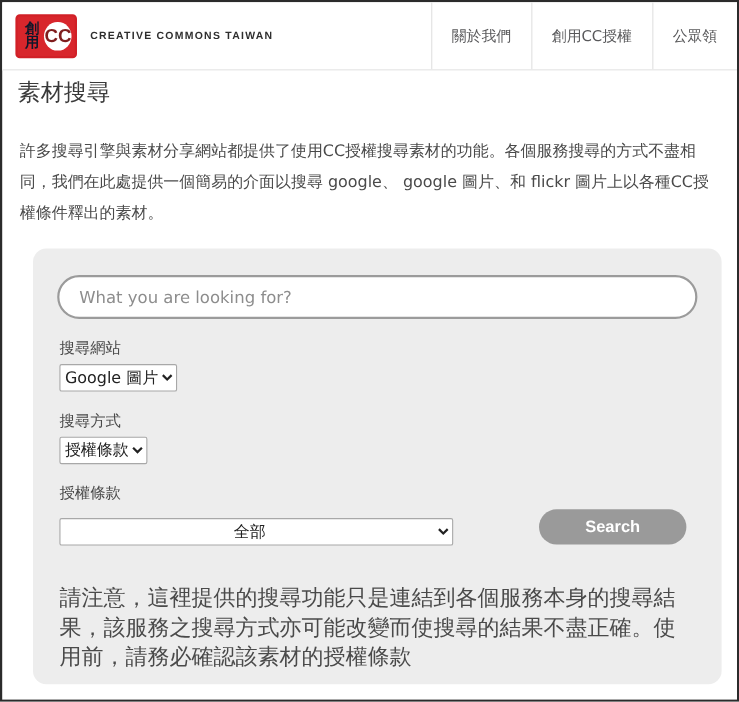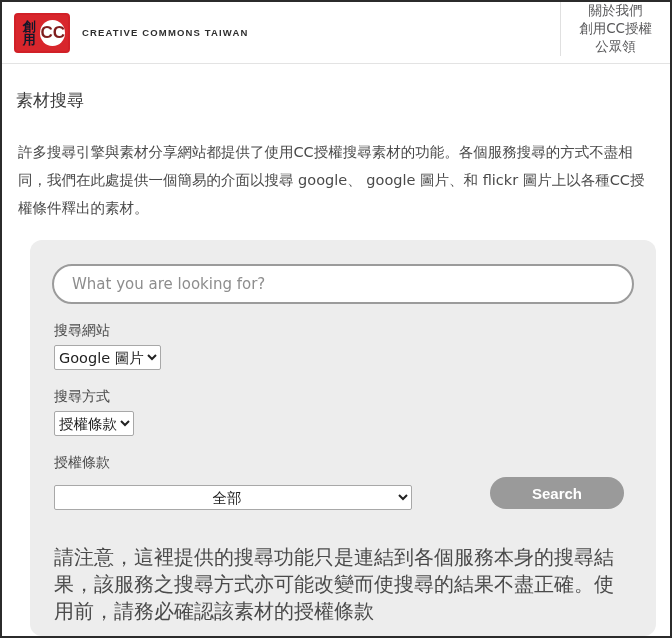--- a/index.html
+++ b/index.html
@@ -94,39 +94,38 @@
     color: #2e2e2e;
     letter-spacing: 1.15px;
     line-height: 12px;
     margin-top: 1px;
     font-family: "Liberation Sans", sans-serif;
   }
   .main-nav {
     margin-left: auto;
     display: flex;
     align-items: stretch;
-    flex-direction: column;
   }
   .nav-item {
     display: flex;
     align-items: center;
     justify-content: center;
     padding: 0 18px;
     font-size: 13.5px;
     color: #58585a;
     border-left: 1px solid #e0e0e0;
     white-space: nowrap;
     cursor: pointer;
     font-family: "DejaVu Sans", sans-serif;
   }
   
   .page-title {
-    font-size: 17px;
+    font-size: 21px;
     color: #3a3a3a;
-    margin: 25px 0 0 14px;
+    margin: 6px 0 0 14px;
     font-family: "DejaVu Sans", sans-serif;
   }
   
   .intro {
     margin: 26px 20px 0 16px;
     font-size: 14.5px;
     line-height: 28px;
     color: #4a4a4a;
     font-family: "DejaVu Sans", sans-serif;
   }

